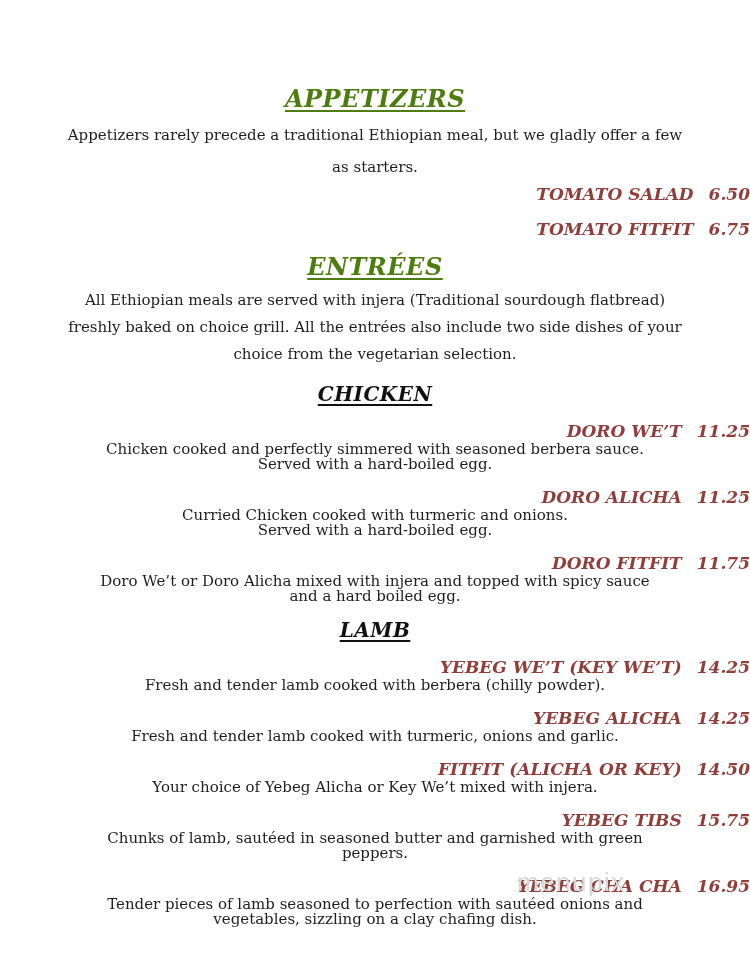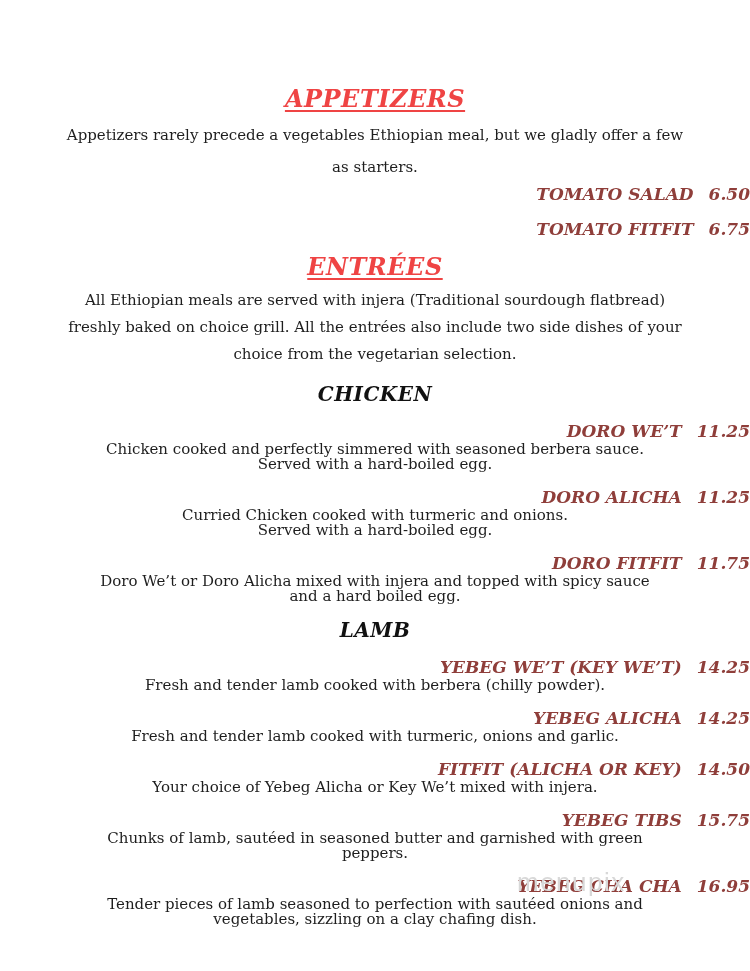--- a/index.html
+++ b/index.html
@@ -23,28 +23,29 @@
     text-align: center;
   }
   .h-lg {
     font-size: 24px;
     font-weight: bold;
     font-style: italic;
     letter-spacing: 0.5px;
     text-decoration: underline;
     text-underline-offset: 3px;
     margin: 13px 0 6px 0;
-    color: #ef4444;
+    color: #4d7c0f;
   }
   .h-lg.first { margin-top: 0; }
   .h-sm {
     font-size: 20px;
     font-weight: bold;
     font-style: italic;
     letter-spacing: 0.5px;
+    text-decoration: underline;
     text-underline-offset: 3px;
     margin: 14px 0 8px 0;
     color: #111111;
   }
   .intro-wide div {
     font-size: 15px;
     line-height: 32px;
   }
   .intro-med div {
     font-size: 15px;
@@ -80,21 +81,21 @@
     line-height: 1;
   }
 </style>
 </head>
 <body>
 
 <div class="menu-page">
 
   <div class="h-lg first">APPETIZERS</div>
   <div class="intro-wide">
-    <div>Appetizers rarely precede a vegetables Ethiopian meal, but we gladly offer a few</div>
+    <div>Appetizers rarely precede a traditional Ethiopian meal, but we gladly offer a few</div>
     <div>as starters.</div>
   </div>
 
   <div class="item tight">
     <div class="name-line">
       <span>TOMATO SALAD</span><span class="price">6.50</span>
     </div>
   </div>
 
   <div class="item">

